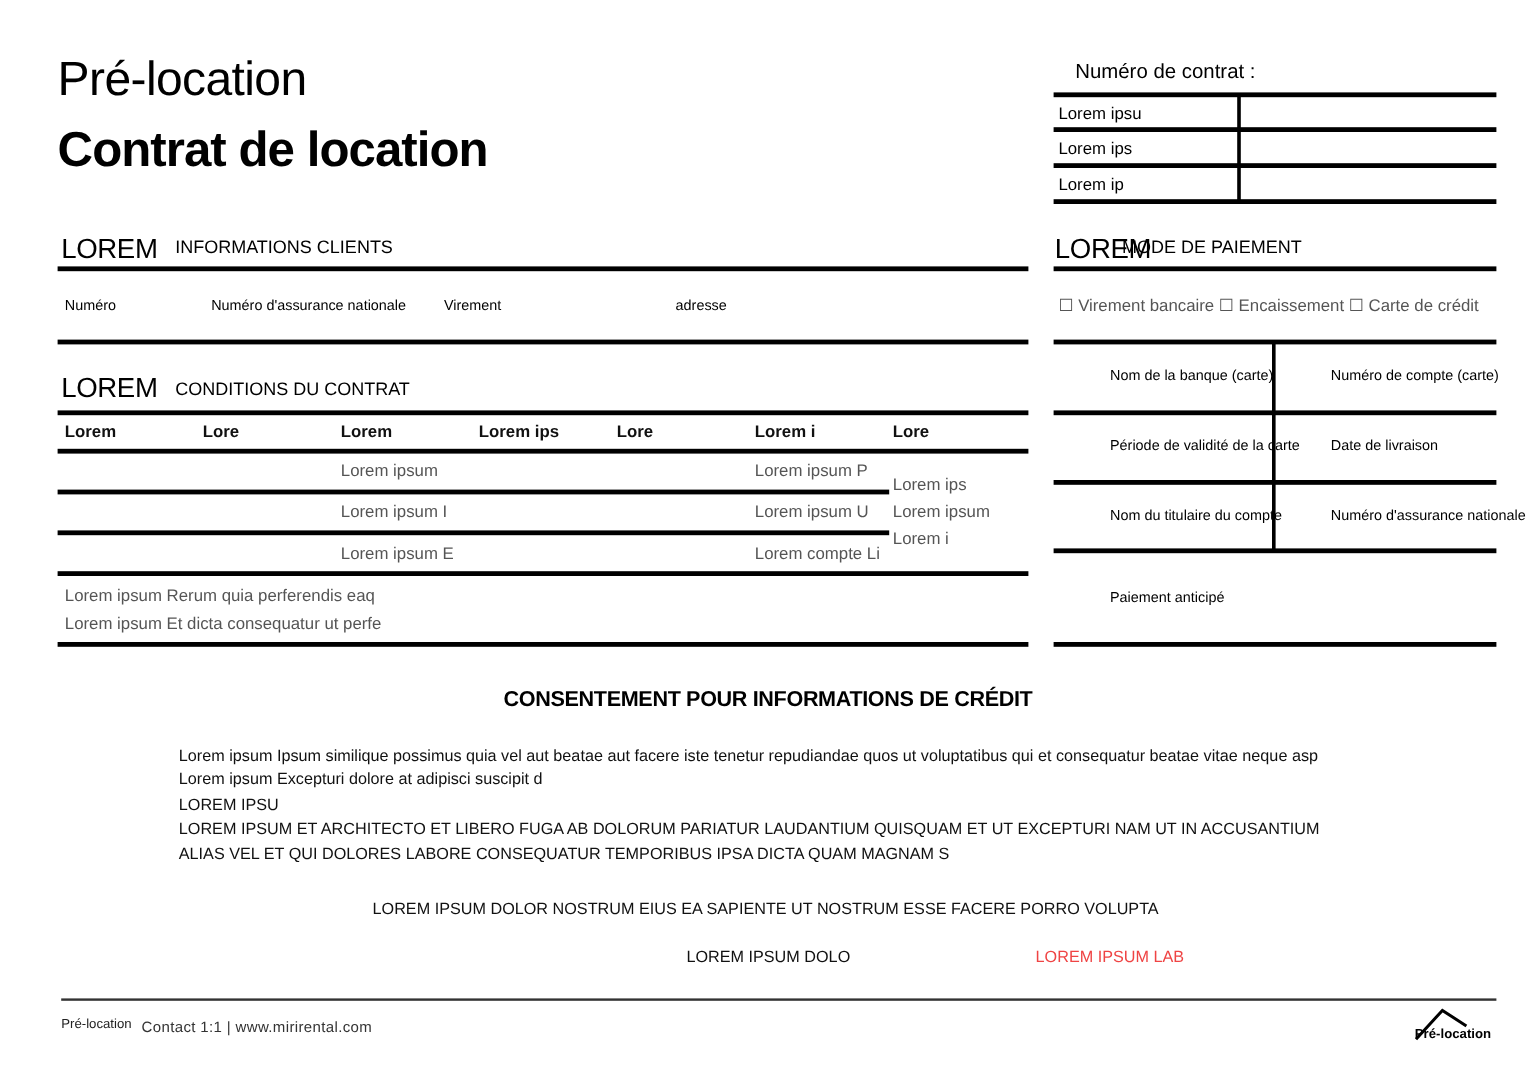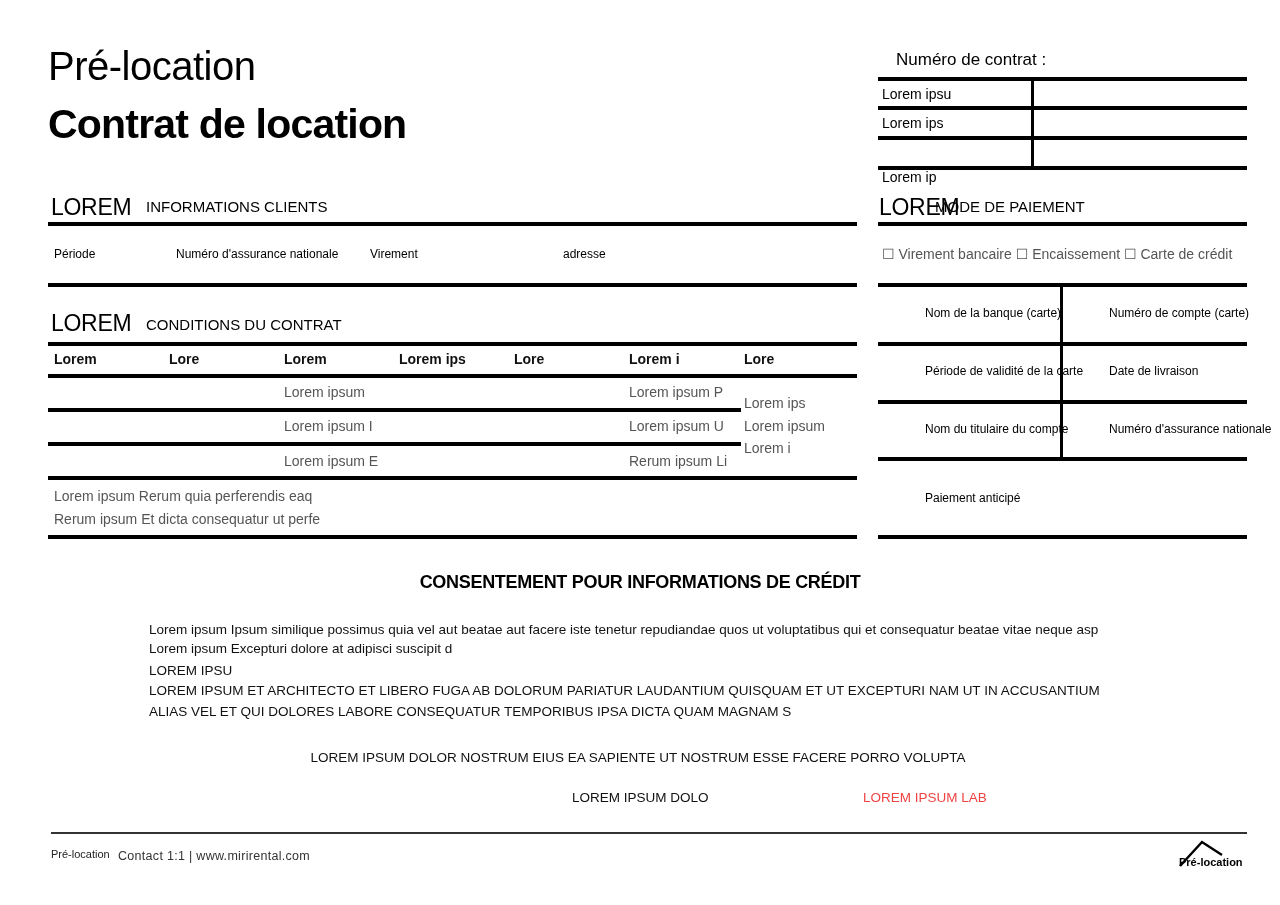--- a/index.html
+++ b/index.html
@@ -46,33 +46,33 @@
 <div class="abs contract-label">Numéro de contrat :</div>
 <div class="rule" style="left:878px; top:77px; width:369px; height:4px;"></div>
 <div class="cbox-row" style="top:80px;">
   <span>Lorem ipsu</span>
 </div>
 <div class="rule" style="left:878px; top:106px; width:369px; height:4px;"></div>
 <div class="cbox-row" style="top:109px;">
   <span>Lorem ips</span>
 </div>
 <div class="rule" style="left:878px; top:136px; width:369px; height:4px;"></div>
-<div class="cbox-row" style="top:139px;margin-top:24px;">
+<div class="cbox-row" style="top:139px;">
   <span>Lorem ip</span>
 </div>
 <div class="rule" style="left:878px; top:166px; width:369px; height:4px;"></div>
 <div class="rule" style="left:1031px; top:80px; width:3px; height:87px;"></div>
 <div class="abs" style="left:1036px; top:82px; width:208px; height:24px;"></div>
 <div class="abs" style="left:1036px; top:111px; width:208px; height:24px;"></div>
 <div class="abs" style="left:1036px; top:141px; width:208px; height:24px;"></div>
 
 <div class="abs sec-big" style="left:51px; top:194px;">LOREM</div>
 <div class="abs sec-small" style="left:146px; top:198px;">INFORMATIONS CLIENTS</div>
 <div class="rule" style="left:48px; top:222px; width:809px; height:4px;"></div>
-<div class="abs small-label" style="left:54px; top:247px;">Période</div>
+<div class="abs small-label" style="left:54px; top:247px;">Numéro</div>
 <div class="abs small-label" style="left:176px; top:247px;">Numéro d'assurance nationale</div>
 <div class="abs small-label" style="left:370px; top:247px;">Virement</div>
 <div class="abs small-label" style="left:563px; top:247px;">adresse</div>
 <div class="rule" style="left:48px; top:283px; width:809px; height:4px;"></div>
 
 <div class="abs sec-big" style="left:51px; top:310px;">LOREM</div>
 <div class="abs sec-small" style="left:146px; top:316px;">CONDITIONS DU CONTRAT</div>
 <div class="rule" style="left:48px; top:342px; width:809px; height:4px;"></div>
 
 <div class="abs th" style="left:54px; top:351px;">Lorem</div>
@@ -84,29 +84,29 @@
 <div class="abs th" style="left:744px; top:351px;">Lore</div>
 <div class="rule" style="left:48px; top:374px; width:809px; height:4px;"></div>
 
 <div class="abs gray" style="left:284px; top:384px;">Lorem ipsum</div>
 <div class="abs gray" style="left:629px; top:384px;">Lorem ipsum P</div>
 <div class="rule" style="left:48px; top:408px; width:693px; height:4px;"></div>
 <div class="abs gray" style="left:284px; top:418px;">Lorem ipsum I</div>
 <div class="abs gray" style="left:629px; top:418px;">Lorem ipsum U</div>
 <div class="rule" style="left:48px; top:442px; width:693px; height:4px;"></div>
 <div class="abs gray" style="left:284px; top:453px;">Lorem ipsum E</div>
-<div class="abs gray" style="left:629px; top:453px;">Rerum ipsum Li</div>
+<div class="abs gray" style="left:629px; top:453px;">Lorem compte Li</div>
 
 <div class="abs gray" style="left:744px; top:395px;">Lorem ips</div>
 <div class="abs gray" style="left:744px; top:418px;">Lorem ipsum</div>
 <div class="abs gray" style="left:744px; top:440px;">Lorem i</div>
 <div class="rule" style="left:48px; top:476px; width:809px; height:4px;"></div>
 
 <div class="abs gray" style="left:54px; top:488px;">Lorem ipsum Rerum quia perferendis eaq</div>
-<div class="abs gray" style="left:54px; top:511px;">Rerum ipsum Et dicta consequatur ut perfe</div>
+<div class="abs gray" style="left:54px; top:511px;">Lorem ipsum Et dicta consequatur ut perfe</div>
 <div class="rule" style="left:48px; top:535px; width:809px; height:4px;"></div>
 
 <div class="abs sec-big" style="left:879px; top:194px;">LOREM</div>
 <div class="abs sec-small" style="left:935px; top:198px;">MODE DE PAIEMENT</div>
 <div class="rule" style="left:878px; top:222px; width:369px; height:4px;"></div>
 
 <div class="abs" style="left:882px; top:246px; font-size:14px; color:#555; white-space:nowrap;">
   <span><span>☐</span> <span>Virement bancaire</span></span>
   <span><span>☐</span> <span>Encaissement</span></span>
   <span><span>☐</span> <span>Carte de crédit</span></span>

